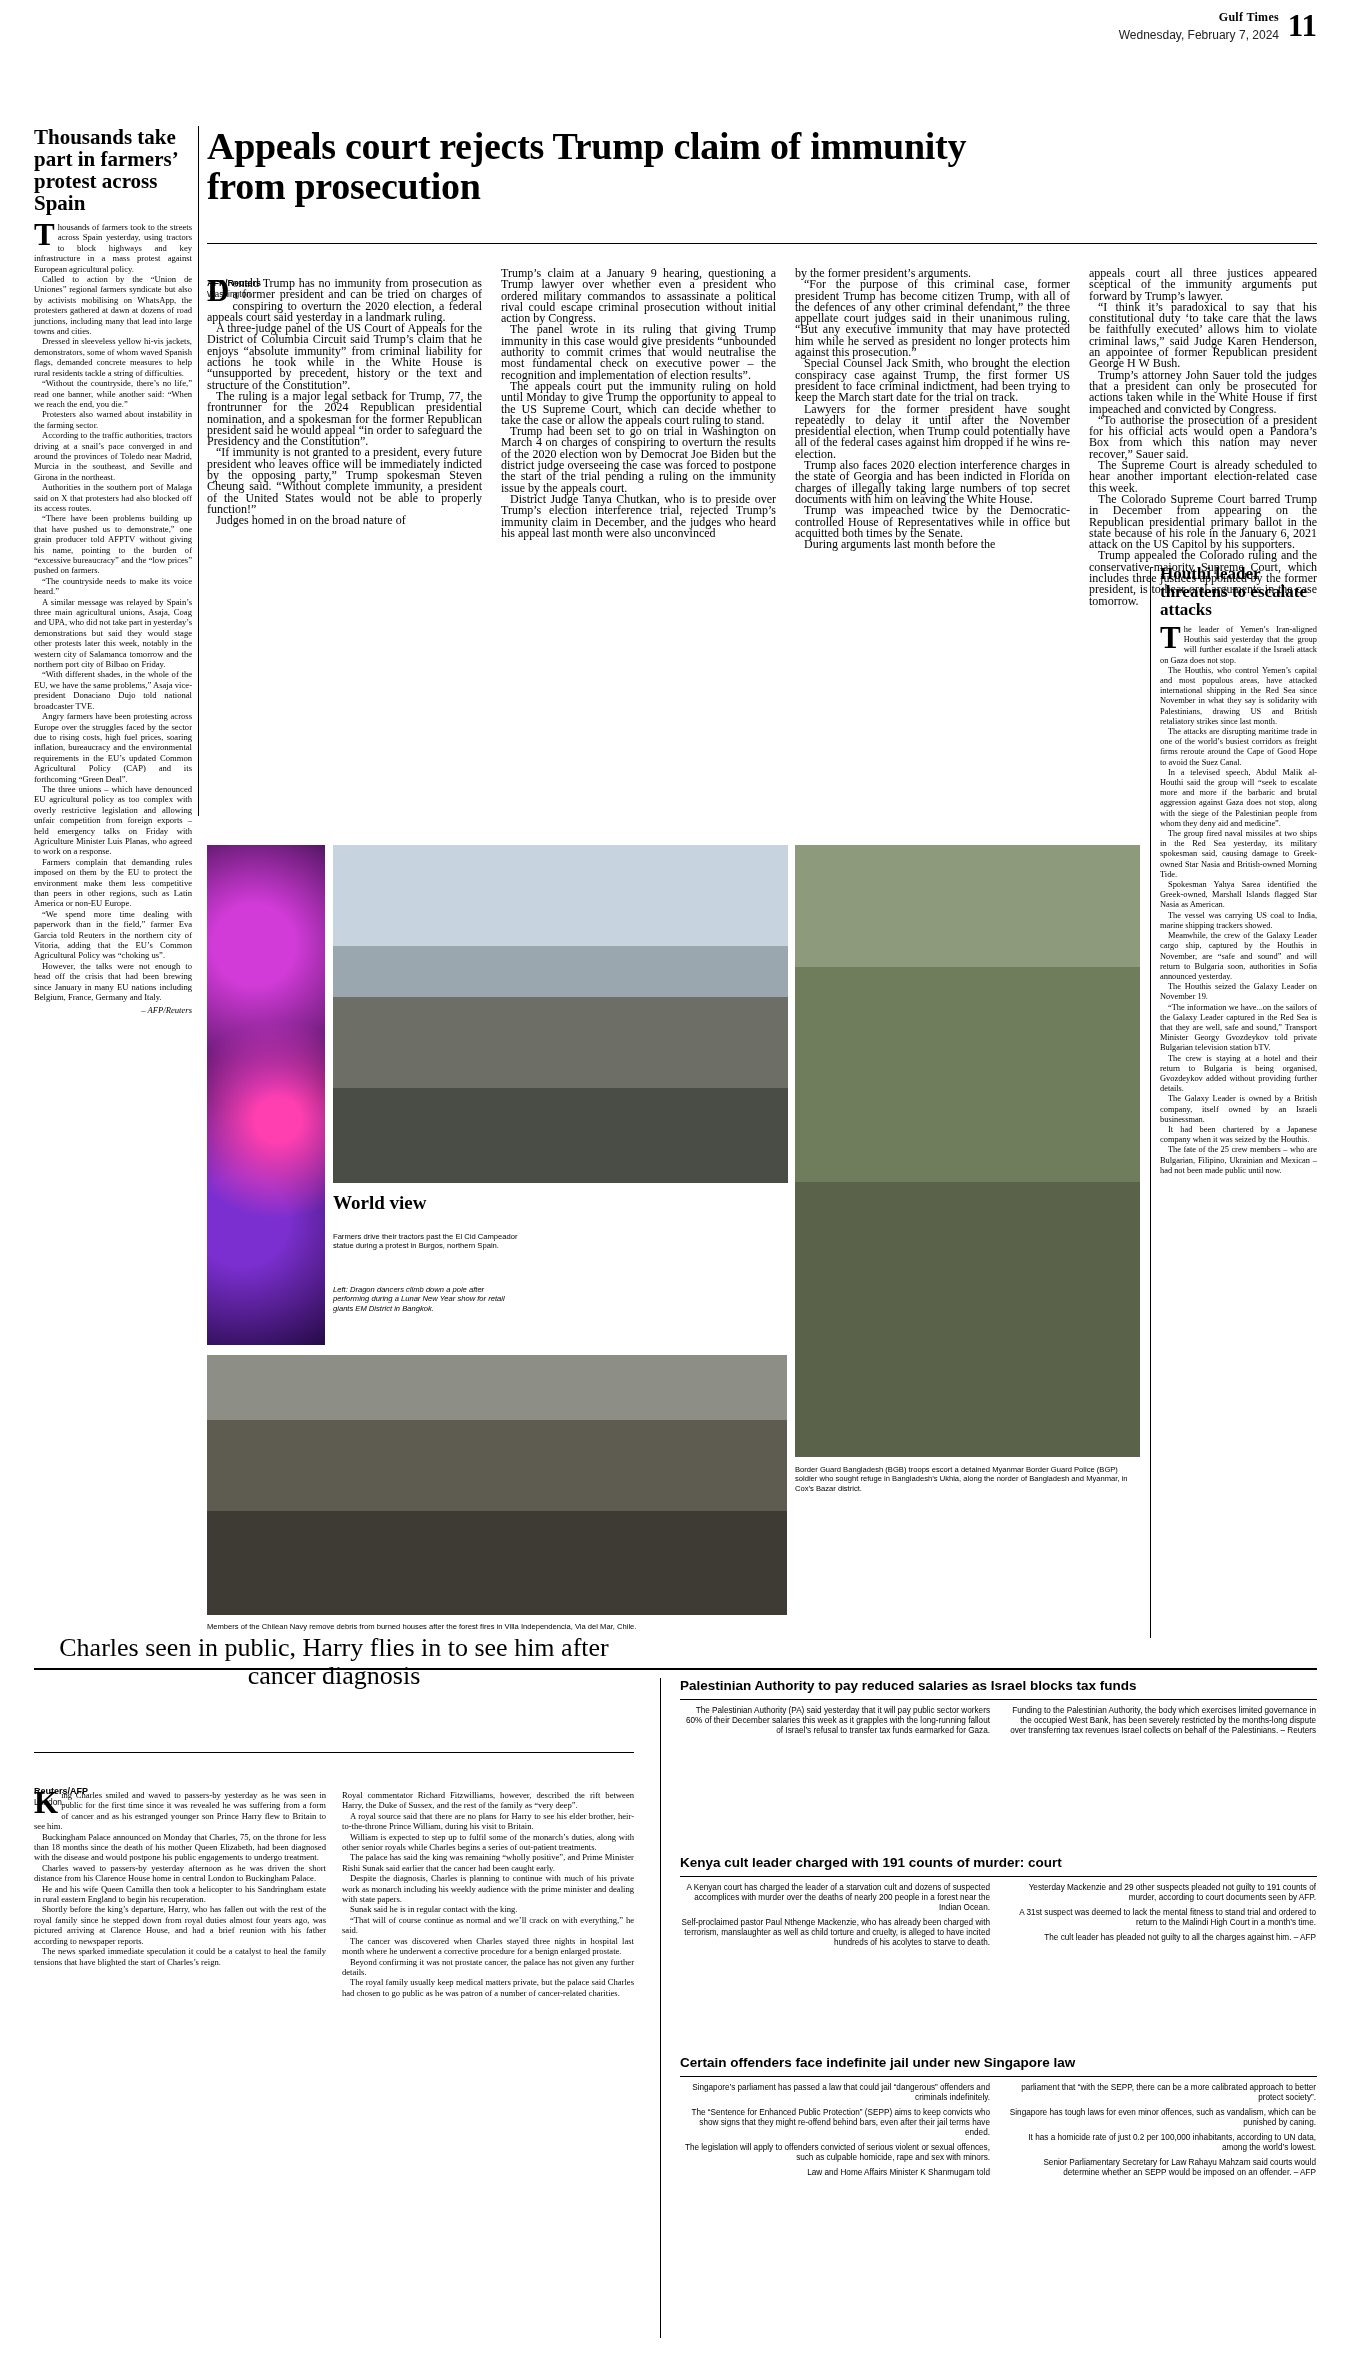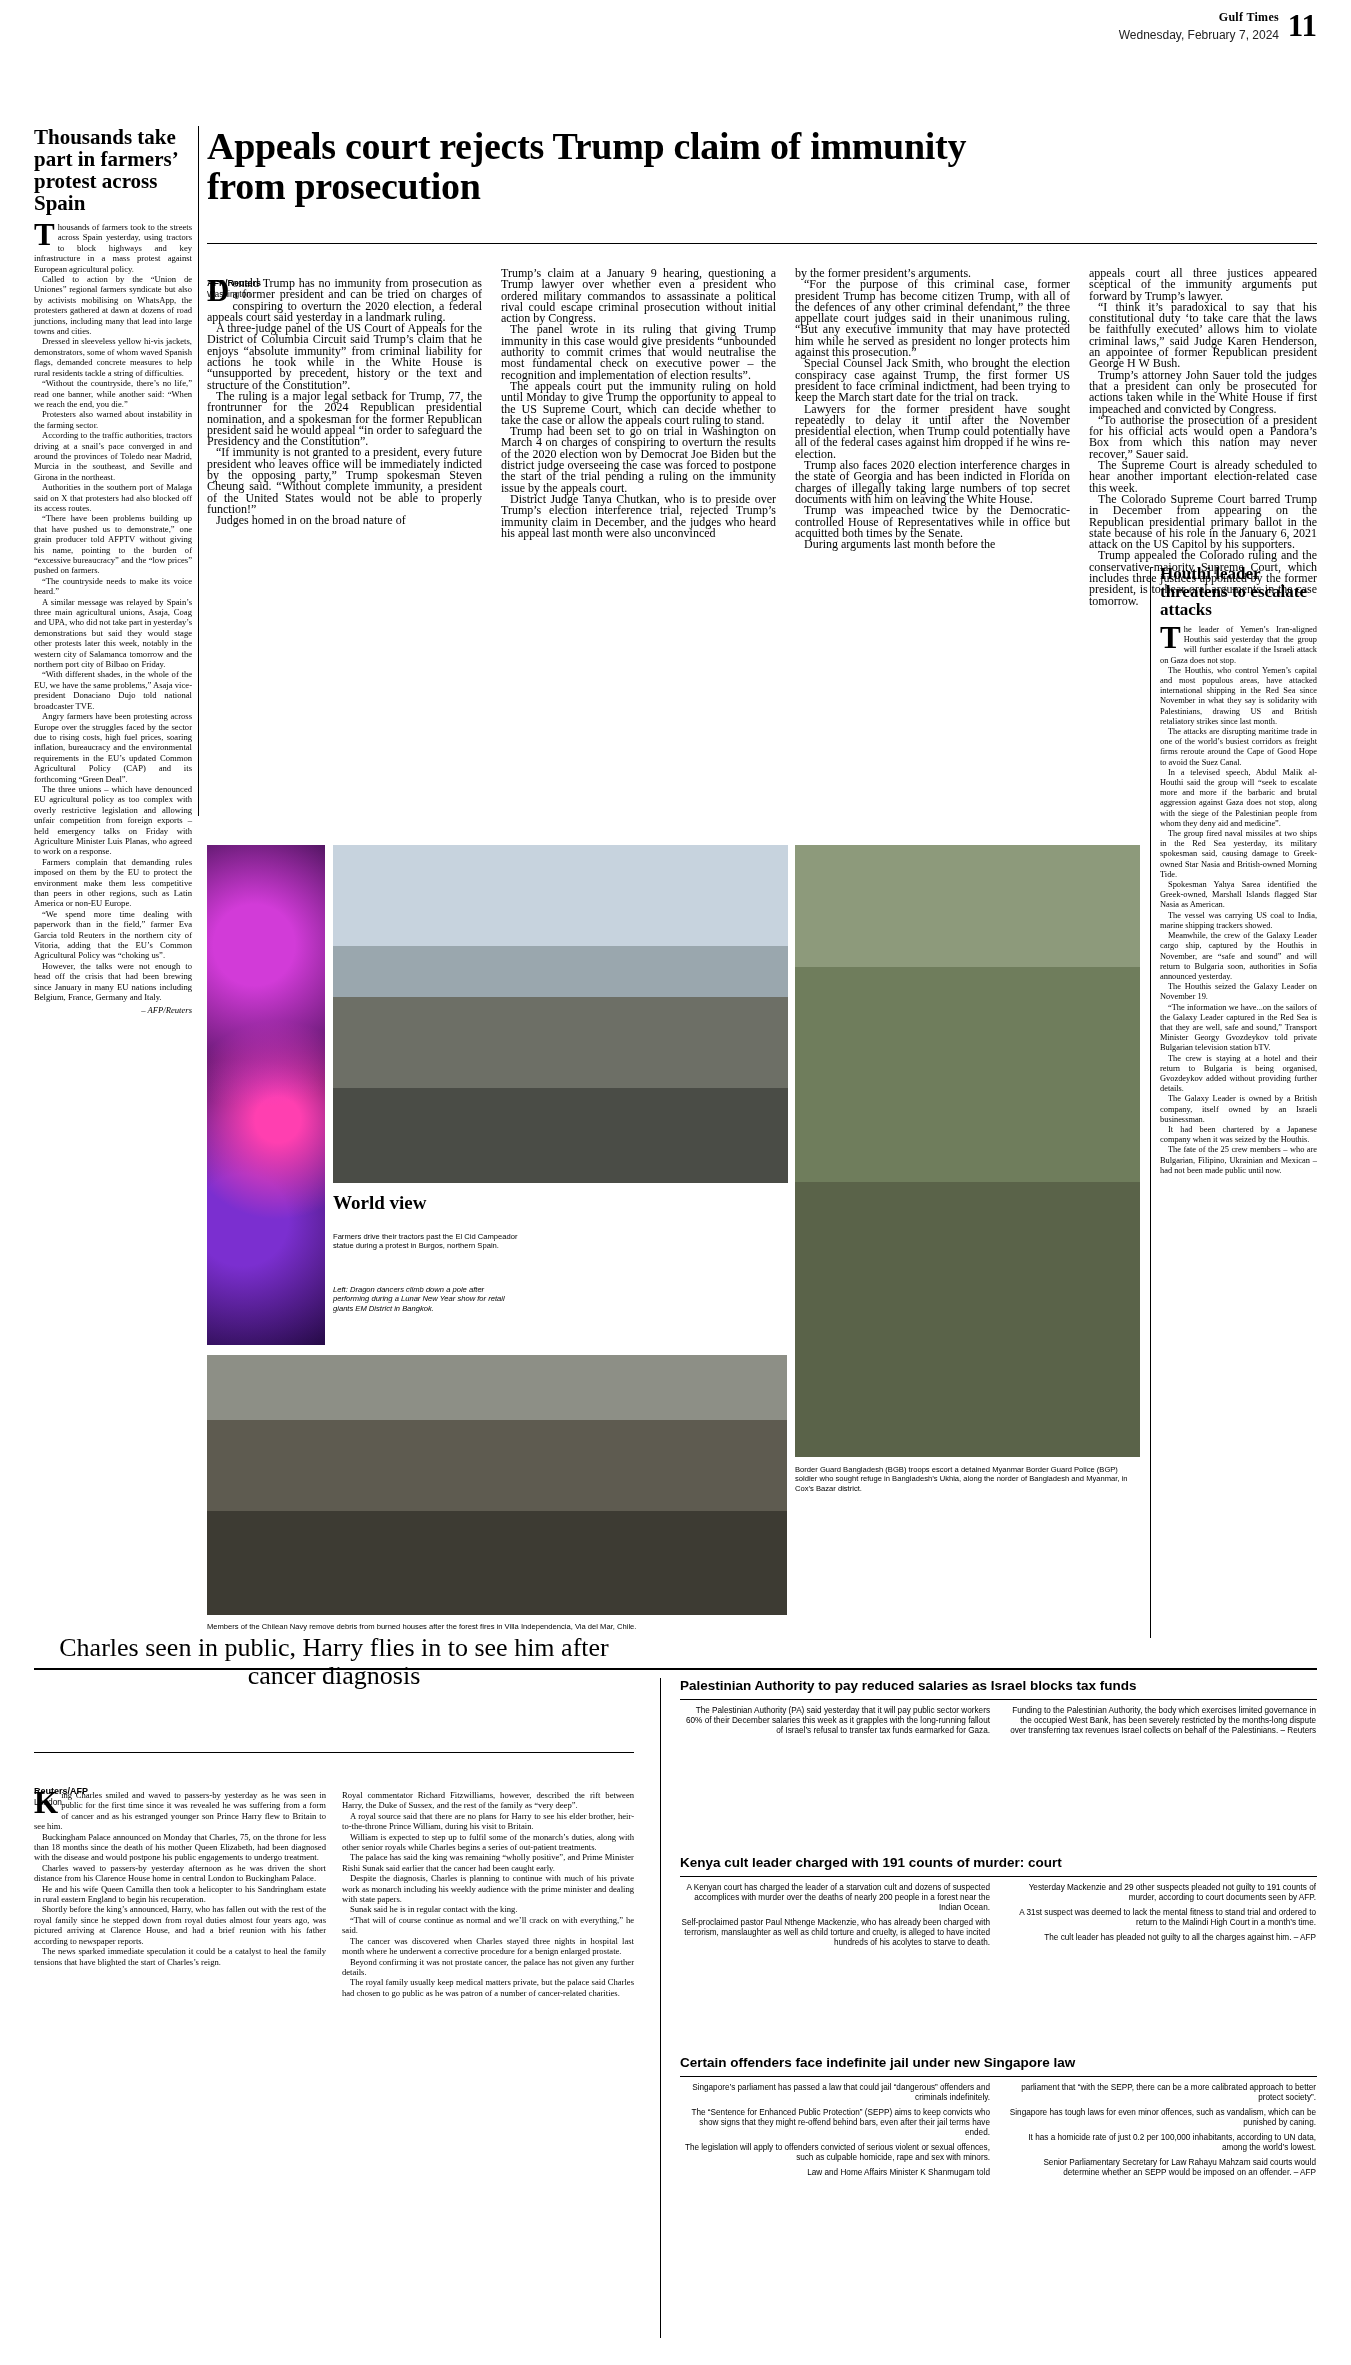--- a/index.html
+++ b/index.html
@@ -227,21 +227,21 @@
     <span>Reuters/AFP</span>
     <span class="sub">London</span>
   </div>
 
   <div class="charles-cols" style="top:1790px;">
     <div class="c">
       <p class="first dropcap">King Charles smiled and waved to passers-by yesterday as he was seen in public for the first time since it was revealed he was suffering from a form of cancer and as his estranged younger son Prince Harry flew to Britain to see him.</p>
       <p>Buckingham Palace announced on Monday that Charles, 75, on the throne for less than 18 months since the death of his mother Queen Elizabeth, had been diagnosed with the disease and would postpone his public engagements to undergo treatment.</p>
       <p>Charles waved to passers-by yesterday afternoon as he was driven the short distance from his Clarence House home in central London to Buckingham Palace.</p>
       <p>He and his wife Queen Camilla then took a helicopter to his Sandringham estate in rural eastern England to begin his recuperation.</p>
-      <p>Shortly before the king’s announced, Harry, who has fallen out with the rest of the royal family since he stepped down from royal duties almost four years ago, was pictured arriving at Clarence House, and had a brief reunion with his father according to newspaper reports.</p>
+      <p>Shortly before the king’s departure, Harry, who has fallen out with the rest of the royal family since he stepped down from royal duties almost four years ago, was pictured arriving at Clarence House, and had a brief reunion with his father according to newspaper reports.</p>
       <p>The news sparked immediate speculation it could be a catalyst to heal the family tensions that have blighted the start of Charles’s reign.</p>
     </div>
     <div class="c">
       <p class="first">Royal commentator Richard Fitzwilliams, however, described the rift between Harry, the Duke of Sussex, and the rest of the family as “very deep”.</p>
       <p>A royal source said that there are no plans for Harry to see his elder brother, heir-to-the-throne Prince William, during his visit to Britain.</p>
       <p>William is expected to step up to fulfil some of the monarch’s duties, along with other senior royals while Charles begins a series of out-patient treatments.</p>
       <p>The palace has said the king was remaining “wholly positive”, and Prime Minister Rishi Sunak said earlier that the cancer had been caught early.</p>
       <p>Despite the diagnosis, Charles is planning to continue with much of his private work as monarch including his weekly audience with the prime minister and dealing with state papers.</p>
       <p>Sunak said he is in regular contact with the king.</p>
       <p>“That will of course continue as normal and we’ll crack on with everything,” he said.</p>

